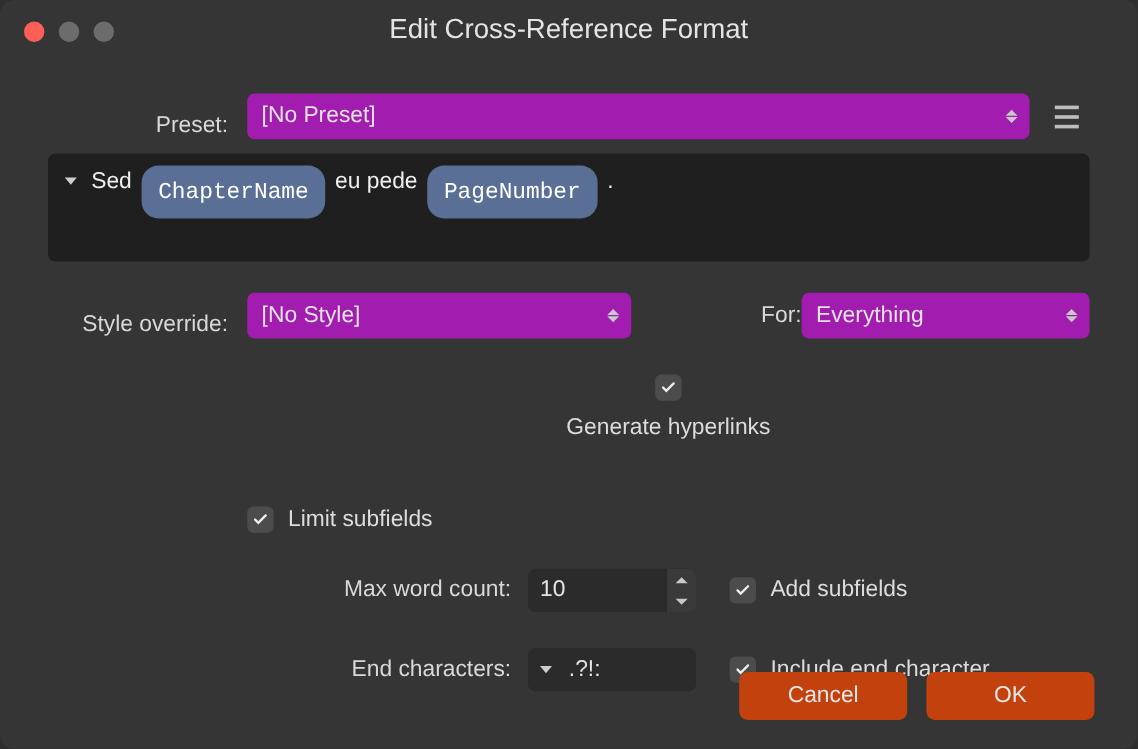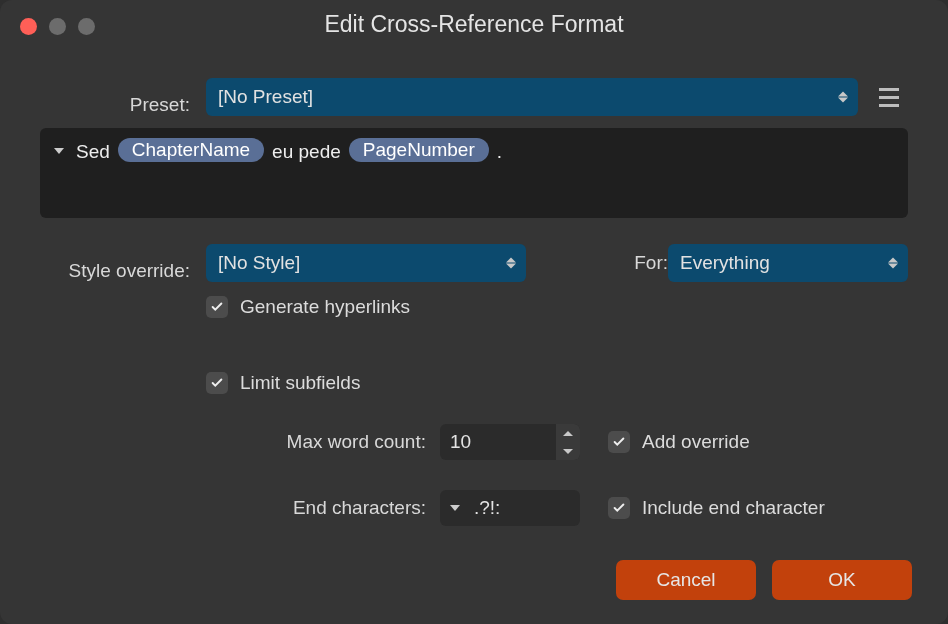--- a/index.html
+++ b/index.html
@@ -63,21 +63,21 @@
     padding-top: 6px;
     flex-shrink: 0;
   }
   .field-col {
     flex: 1;
     display: flex;
     align-items: center;
     gap: 12px;
   }
   .select {
-    background: #0c4a6e;
+    background: #a21caf;
     border-radius: 6px;
     height: 38px;
     display: flex;
     align-items: center;
     padding: 0 12px;
     color: #e2e2e2;
     position: relative;
     cursor: default;
   }
   .select-wide { flex: 1; }
@@ -133,23 +133,24 @@
     margin-top: 10px;
     margin-right: 4px;
   }
   .token-text {
     line-height: 28px;
   }
   .pill {
     background: #5a6f96;
     color: #fff;
     border-radius: 14px;
-    padding: 0 14px;
+    padding: 10px 14px;
     line-height: 24px;
     display: inline-block;
+    font-family: Liberation Mono, monospace;
   }
   .row-style {
     margin-top: 14px;
   }
   .select-med { width: 320px; }
   .for-group {
     display: flex;
     align-items: center;
     margin-left: auto;
   }
@@ -316,21 +317,21 @@
             <span>Everything</span>
             <span class="select-caret">
               <span class="caret-up"></span>
                 <span class="caret-down"></span>
             </span>
           </div>
         </div>
       </div>
     </div>
 
-    <div class="checkbox-row indent" style="margin-top:2px;">
+    <div class="checkbox-row indent" style="margin-top:18px;flex-direction:column;">
       <div class="checkbox">
         <svg viewBox="0 0 16 16">
             <path d="M3 8l3 3 7-7" stroke="#eee" stroke-width="2.2" fill="none" stroke-linecap="round"></path>
           </svg>
       </div>
       <span class="cb-label">Generate hyperlinks</span>
     </div>
 
     <div class="checkbox-row indent" style="margin-top:42px;">
       <div class="checkbox">
@@ -353,21 +354,21 @@
               <span class="caret-down"></span>
             </div>
         </div>
       </div>
       <div class="inline-cb-group">
         <div class="checkbox">
           <svg viewBox="0 0 16 16">
               <path d="M3 8l3 3 7-7" stroke="#eee" stroke-width="2.2" fill="none" stroke-linecap="round"></path>
             </svg>
         </div>
-        <span class="cb-label">Add override</span>
+        <span class="cb-label">Add subfields</span>
       </div>
     </div>
 
     <div class="sub-row indent">
       <div class="sub-label">End characters:</div>
       <div class="end-chars-input">
         <span class="chev-down-sm" style="margin-top:0"></span>
         <span>.?!:</span>
       </div>
       <div class="inline-cb-group">

